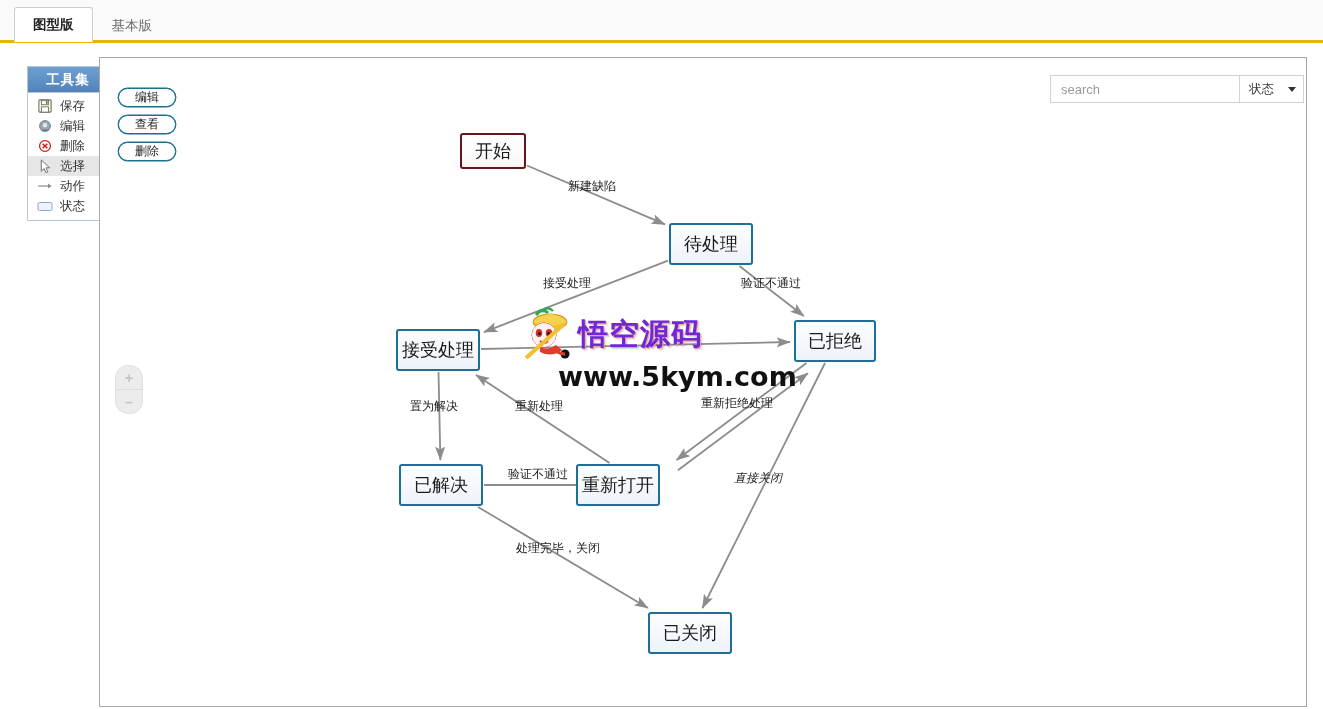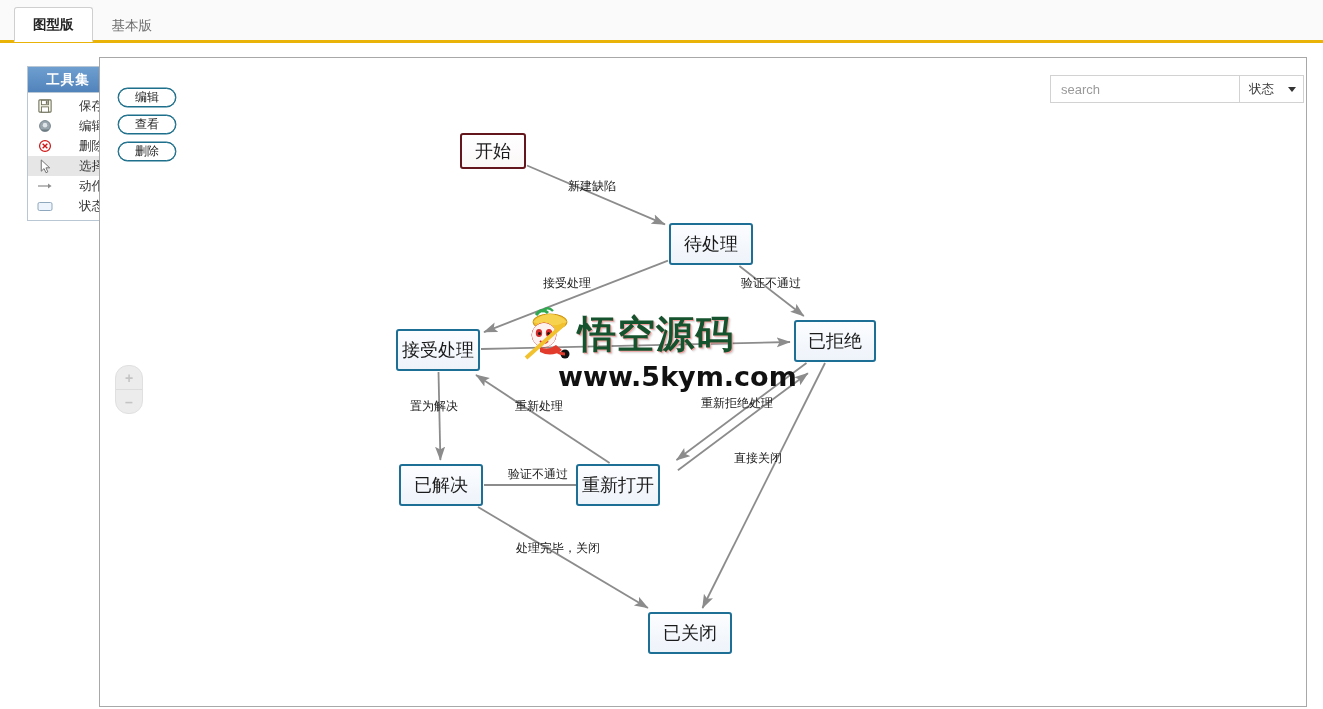--- a/index.html
+++ b/index.html
@@ -80,21 +80,20 @@
   }
   #toolbox .tb-list { padding: 3px 0 4px 0; }
   .tb-item {
     display: flex;
     align-items: center;
     height: 20px;
     padding: 0 4px 0 8px;
     cursor: pointer;
     font-size: 12.5px;
     color: #333;
-    justify-content: space-between;
   }
   .tb-item.selected { background: #e6e6e6; }
   .tb-icon {
     width: 18px;
     height: 16px;
     margin-right: 6px;
     display: inline-flex;
     align-items: center;
     justify-content: center;
     flex: none;
@@ -216,23 +215,23 @@
     pointer-events: none;
     user-select: none;
   }
   #watermark .wm-top {
     display: flex;
     align-items: center;
     height: 52px;
   }
   #watermark .wm-text {
     font-family: "DejaVu Sans", sans-serif;
-    font-size: 38px;
+    font-size: 30px;
     font-weight: bold;
-    color: #14532d;
+    color: #6d28d9;
     letter-spacing: 1px;
     text-shadow: 1px 1px 0 #f6a0a0, 2px 2px 2px rgba(0,0,0,0.18);
     line-height: 1;
   }
   #watermark .wm-url {
     font-family: "DejaVu Sans", sans-serif;
     font-size: 27px;
     font-weight: bold;
     color: #111;
     text-align: center;
@@ -407,21 +406,21 @@
 
   <div id="edge-labels">
       <div class="edge-label" style="left: 468px; top: 120px;">新建缺陷</div>
       <div class="edge-label" style="left: 443px; top: 217px;">接受处理</div>
       <div class="edge-label" style="left: 641px; top: 217px;">验证不通过</div>
       <div class="edge-label" style="left: 310px; top: 340px;">置为解决</div>
       <div class="edge-label" style="left: 415px; top: 340px;">重新处理</div>
       <div class="edge-label" style="left: 601px; top: 337px;">重新拒绝处理</div>
       <div class="edge-label" style="left: 408px; top: 408px;">验证不通过</div>
       <div class="edge-label" style="left: 416px; top: 482px;">处理完毕，关闭</div>
-      <div class="edge-label" style="left: 634px; top: 392px;">直接关闭</div>
+      <div class="edge-label" style="left: 634px; top: 412px; font-style: italic;">直接关闭</div>
     </div>
 
   <div id="watermark">
     <div class="wm-top">
       <svg width="58" height="56" viewBox="0 0 58 56">
         <ellipse cx="30" cy="16" rx="17" ry="8" fill="#f2c12e" stroke="#c88f12" stroke-width="1"></ellipse>
         <path d="M13 16 q17 -16 34 0 q-17 7 -34 0 z" fill="#f7d24e"></path>
         <path d="M16 9 q6 -8 12 -2" stroke="#2fa84f" stroke-width="3" fill="none"></path>
         <path d="M22 6 q5 -7 11 -1" stroke="#2fa84f" stroke-width="2.4" fill="none"></path>
         <circle cx="24" cy="29" r="12" fill="#ffffff" stroke="#d03030" stroke-width="1"></circle>

